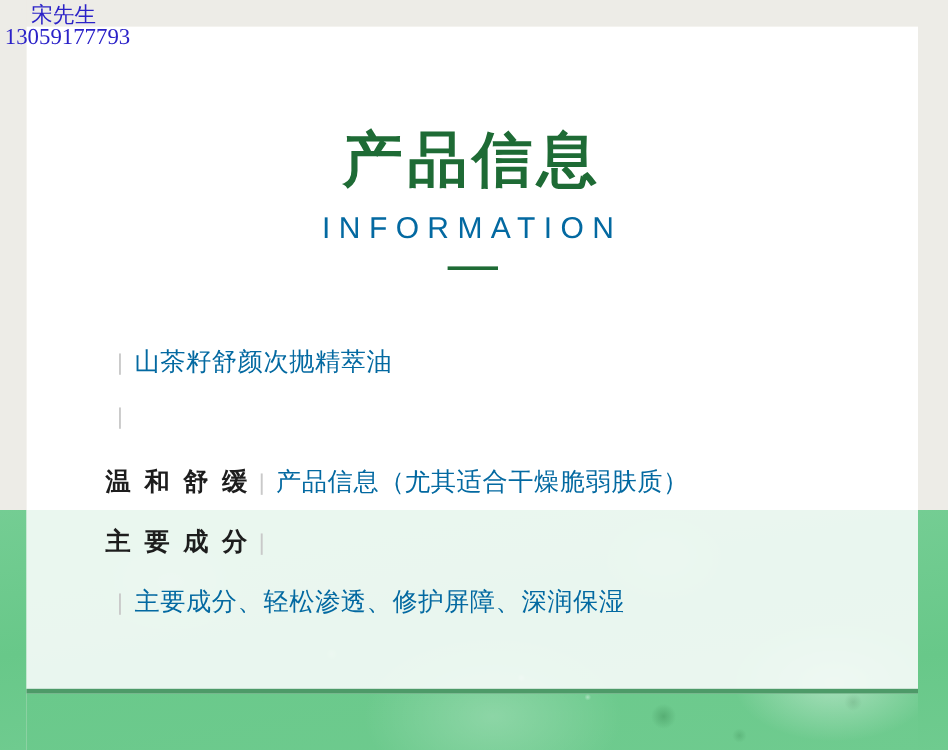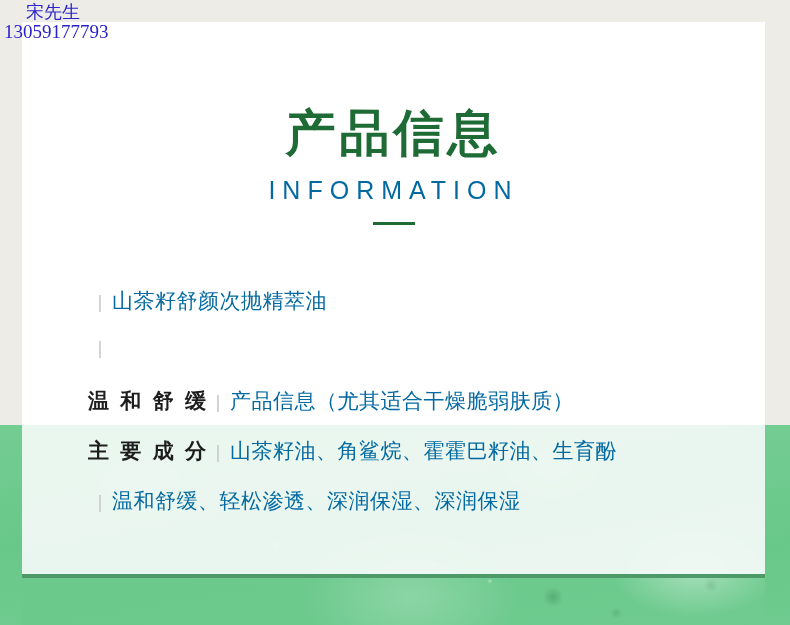--- a/index.html
+++ b/index.html
@@ -202,26 +202,25 @@
 
       <div class="spec-row">
         <div class="spec-label wide">温和舒缓</div>
         <div class="spec-sep">|</div>
         <div class="spec-value">产品信息（尤其适合干燥脆弱肤质）</div>
       </div>
 
       <div class="spec-row">
         <div class="spec-label wide">主要成分</div>
         <div class="spec-sep">|</div>
-        <div class="spec-value">山茶籽油、角鲨烷、霍霍巴籽油、生育酚</div>
-      </div>
-
-      <div class="spec-row">
-        <div class="spec-sep">|</div>
-        <div class="spec-value">温和舒缓、轻松渗透、深润保湿、深润保湿</div>
+      </div>
+
+      <div class="spec-row">
+        <div class="spec-sep">|</div>
+        <div class="spec-value">主要成分、轻松渗透、修护屏障、深润保湿</div>
       </div>
 
     </div>
   </div>
 
   <div class="watermark">
     <span class="wm-name">宋先生</span>
     <span class="wm-phone">13059177793</span>
   </div>
 

